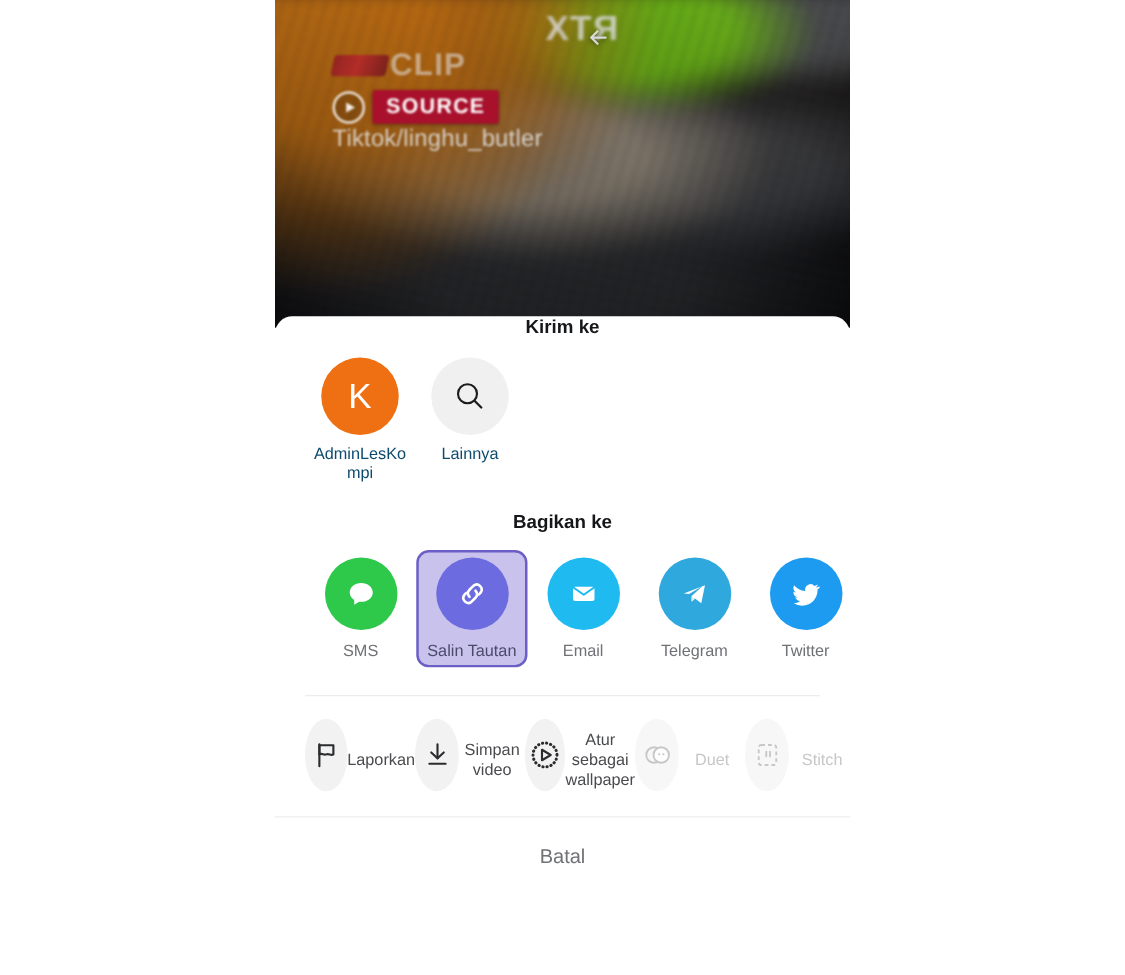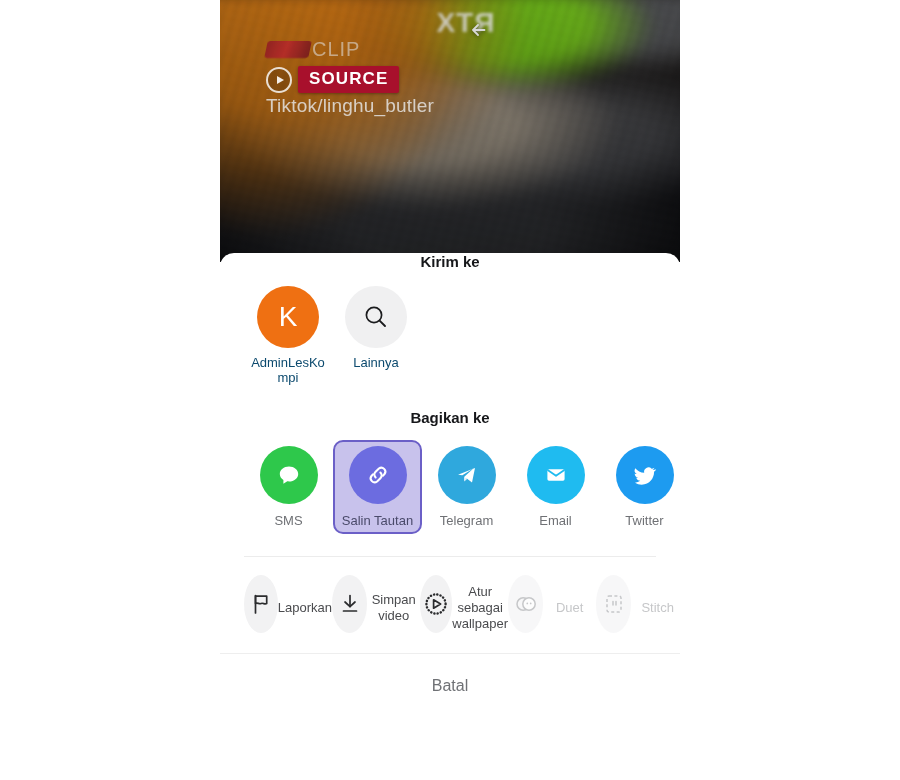--- a/index.html
+++ b/index.html
@@ -40,21 +40,21 @@
 
   .backbtn{position:absolute;left:244px;top:14px;width:32px;height:32px;
     display:flex;align-items:center;justify-content:center;z-index:6;}
   .backbtn svg{filter:drop-shadow(0 1px 2px rgba(0,0,0,.5));}
 
   .wm{position:absolute;left:46px;top:38px;z-index:5;filter:blur(.7px);}
   .wm-clip{display:flex;align-items:center;gap:2px;opacity:.78;}
   .wm-clip-mark{width:44px;height:17px;border-radius:3px;
     background:linear-gradient(100deg,#8d1526 0%,#b8202f 45%,#6d1020 100%);
     transform:skewX(-12deg);filter:blur(.6px);}
-  .wm-clip-txt{font-size:20px;font-weight:normal;color:rgba(226,226,226,.72);
+  .wm-clip-txt{font-size:25px;font-weight:bold;color:rgba(226,226,226,.72);
     letter-spacing:1px;filter:blur(.5px);}
   .srcrow{display:flex;align-items:center;gap:6px;margin-top:5px;}
   .playico{width:22px;height:22px;border-radius:50%;
     border:2px solid rgba(255,255,255,.82);display:flex;align-items:center;
     justify-content:center;background:rgba(0,0,0,.15);}
   .playico i{width:0;height:0;border-left:7px solid rgba(255,255,255,.9);
     border-top:4.5px solid transparent;border-bottom:4.5px solid transparent;
     margin-left:2px;display:block;}
   .srcbadge{background:#a8102c;color:#fff;font-weight:bold;font-size:17px;
     letter-spacing:1.1px;padding:3px 11px 4px;border-radius:2px;
@@ -185,37 +185,37 @@
             <g fill="none" stroke="#fff" stroke-width="2.1" stroke-linecap="round">
               <path d="M13.6 18.4a4 4 0 0 1 0-5.6l3.3-3.3a4 4 0 0 1 5.6 5.6l-1.6 1.6"></path>
               <path d="M18.4 13.6a4 4 0 0 1 0 5.6l-3.3 3.3a4 4 0 0 1-5.6-5.6l1.6-1.6"></path>
             </g>
           </svg>
         </div>
         <div class="share-lbl">Salin Tautan</div>
       </div>
 
       <div class="share-tile">
+        <div class="circ c-mail">
+          <svg width="34" height="34" viewBox="0 0 34 34">
+            <rect x="8.4" y="11.3" width="17.2" height="11.4" rx="1.6" fill="#fff"></rect>
+            <path d="M9 12.2l8 5.6 8-5.6" fill="none" stroke="#1fbbf0" stroke-width="1.7" stroke-linecap="round" stroke-linejoin="round"></path>
+          </svg>
+        </div>
+        <div class="share-lbl">Email</div>
+      </div>
+
+      <div class="share-tile">
         <div class="circ c-tg">
           <svg width="34" height="34" viewBox="0 0 34 34">
             <path d="M8 16.7l17-6.6-3 14.4-5.2-3.9-2.6 2.5.1-4.3 9-8.2-11 6.6z" fill="#fff"></path>
             <path d="M14.3 19.1l.1 4.3 2.6-2.5z" fill="#dbeefb"></path>
           </svg>
         </div>
         <div class="share-lbl">Telegram</div>
-      </div>
-
-      <div class="share-tile">
-        <div class="circ c-mail">
-          <svg width="34" height="34" viewBox="0 0 34 34">
-            <rect x="8.4" y="11.3" width="17.2" height="11.4" rx="1.6" fill="#fff"></rect>
-            <path d="M9 12.2l8 5.6 8-5.6" fill="none" stroke="#1fbbf0" stroke-width="1.7" stroke-linecap="round" stroke-linejoin="round"></path>
-          </svg>
-        </div>
-        <div class="share-lbl">Email</div>
       </div>
 
       <div class="share-tile">
         <div class="circ c-tw">
           <svg width="34" height="34" viewBox="0 0 34 34">
             <path d="M27 11.4c-.8.35-1.6.58-2.5.69a4.3 4.3 0 0 0 1.9-2.4c-.85.5-1.8.87-2.8 1.07a4.35 4.35 0 0 0-7.4 3.97c-3.6-.18-6.8-1.9-8.9-4.55a4.35 4.35 0 0 0 1.35 5.8c-.7-.02-1.37-.22-1.95-.54v.06a4.35 4.35 0 0 0 3.5 4.26c-.65.18-1.3.2-1.95.08a4.35 4.35 0 0 0 4.06 3.02A8.73 8.73 0 0 1 7 24.68a12.3 12.3 0 0 0 6.67 1.95c8 0 12.38-6.63 12.38-12.38v-.56c.85-.62 1.58-1.38 2.16-2.25z" fill="#fff"></path>
           </svg>
         </div>
         <div class="share-lbl">Twitter</div>
       </div>

